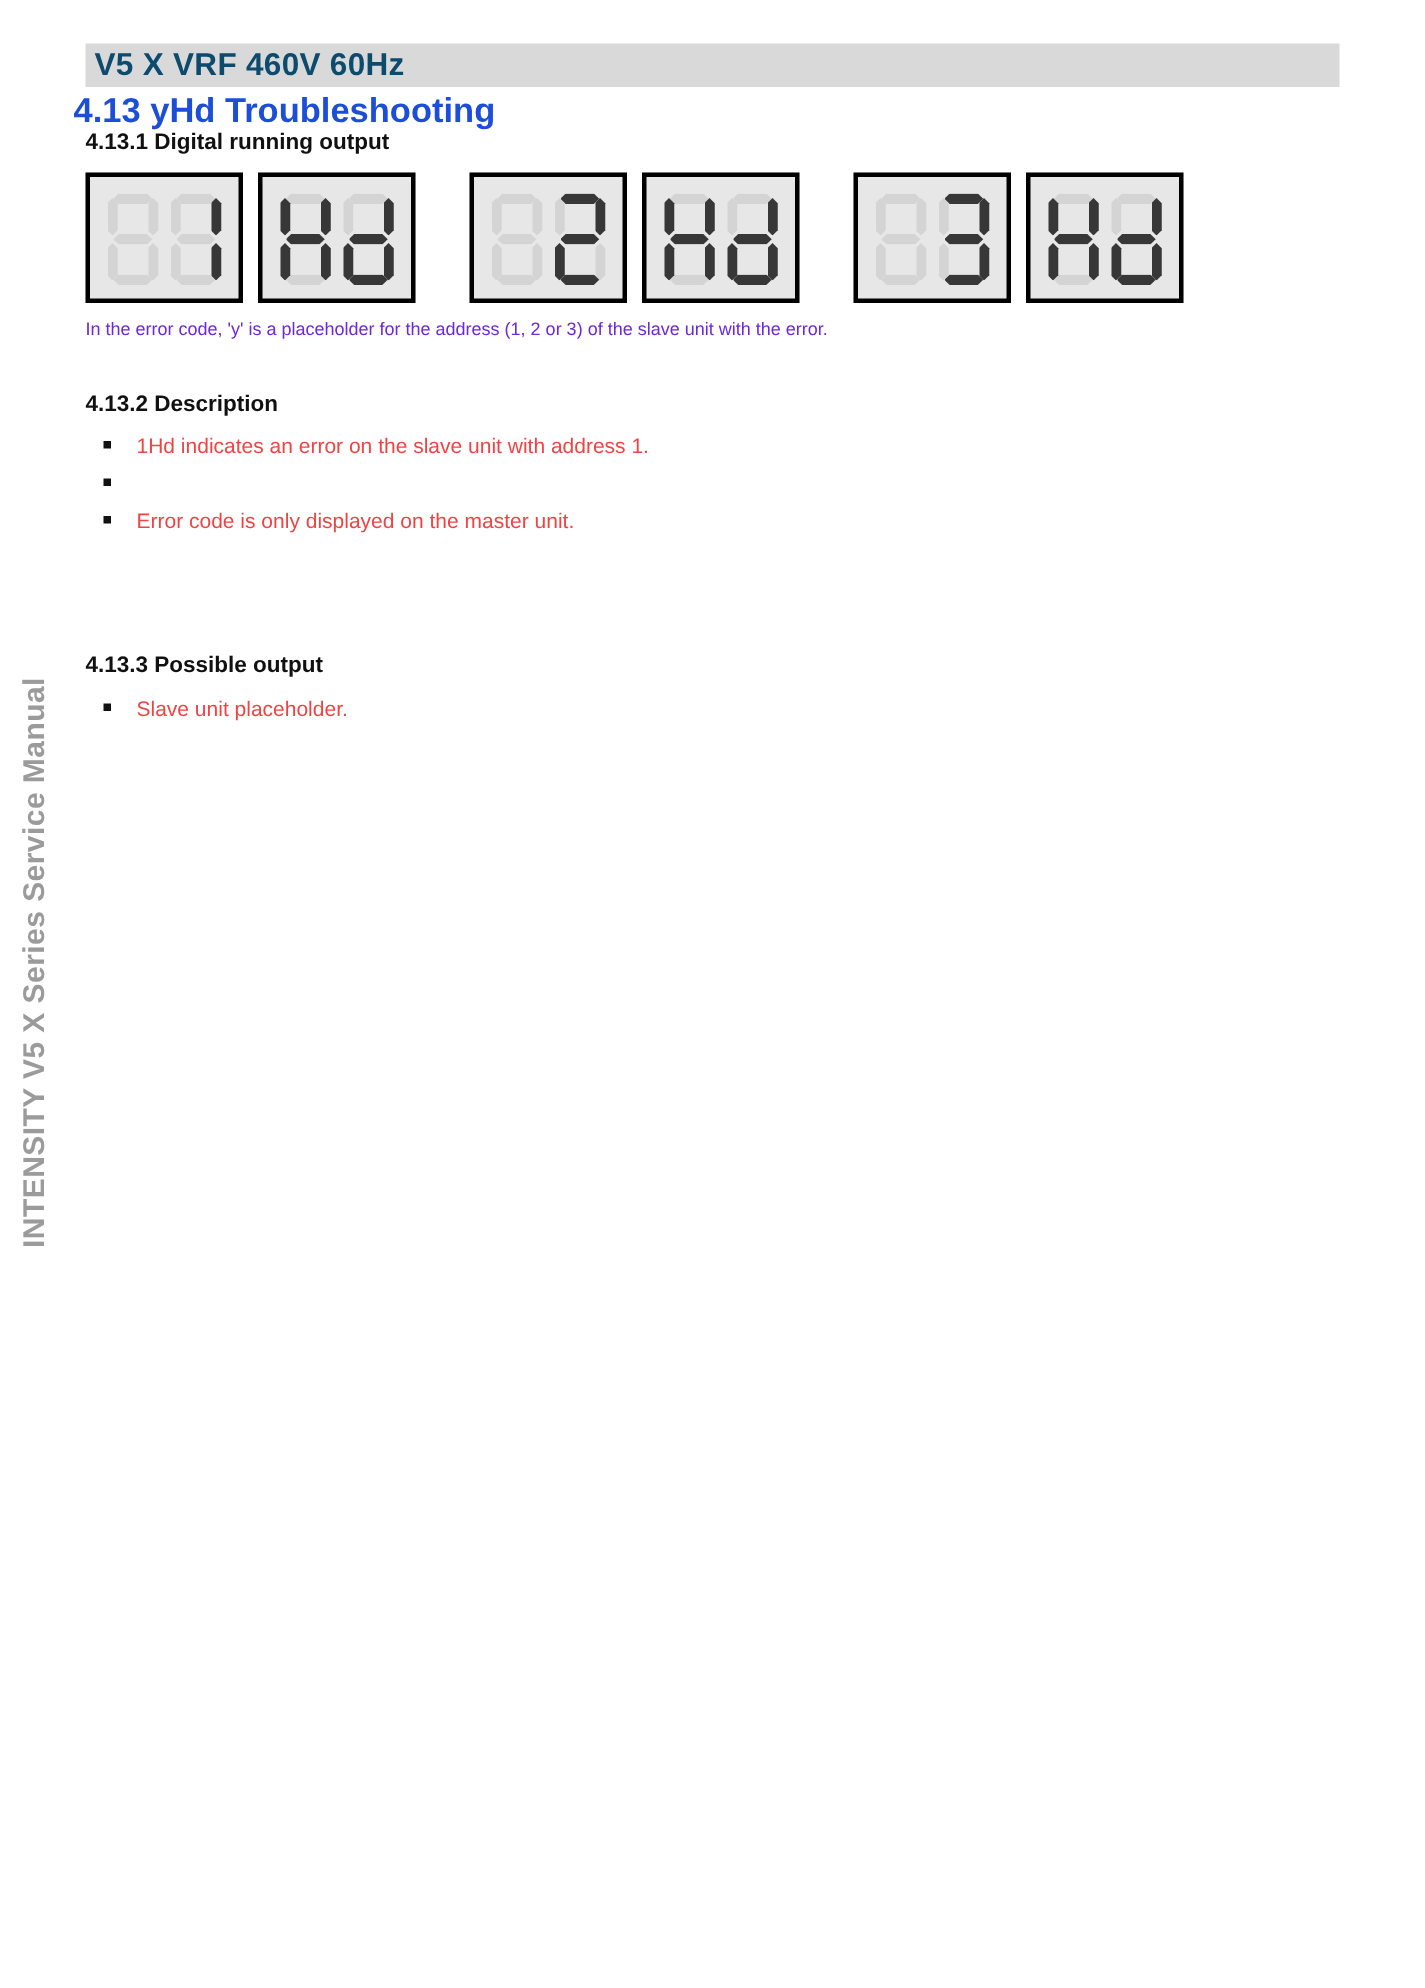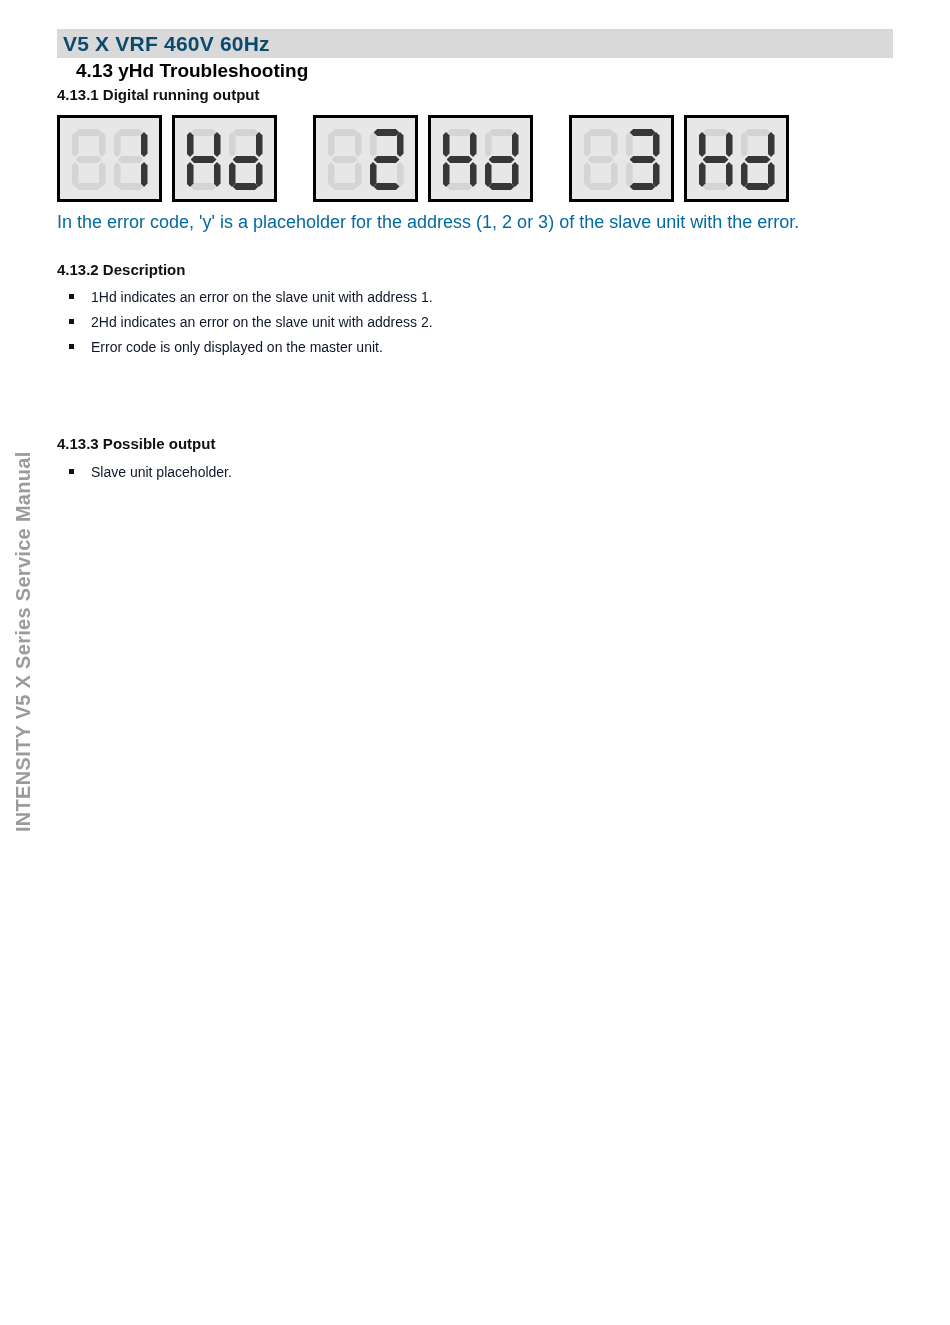--- a/index.html
+++ b/index.html
@@ -21,22 +21,22 @@
     width: 836px; height: 29px;
     background: #d9d9d9;
     display: flex; align-items: center;
   }
   .header-bar .title {
     font-size: 21px; font-weight: bold; color: #0c4a6e;
     padding-left: 6px; letter-spacing: 0.2px;
   }
   .section-heading {
     position: absolute;
-    left: 76px; top: 60px;
-    font-size: 19px; font-weight: bold; color: #000000;
+    left: 49px; top: 60px;
+    font-size: 23px; font-weight: bold; color: #1d4ed8;
   }
   .sub-heading {
     font-size: 15px; font-weight: bold; color: #111;
   }
   .sub-heading.h-display { position: absolute; left: 57px; top: 86px; }
   .sub-heading.h-desc    { position: absolute; left: 57px; top: 261px; }
   .sub-heading.h-causes  { position: absolute; left: 57px; top: 435px; }
 
   
   .display-row {
@@ -67,37 +67,37 @@
     clip-path: polygon(50% 0, 100% 14%, 100% 86%, 50% 100%, 0 86%, 0 14%);
   }
   .seg-f { left: 0; top: 3px; }
   .seg-b { right: 0; top: 3px; }
   .seg-e { left: 0; bottom: 3px; }
   .seg-c { right: 0; bottom: 3px; }
 
   .caption {
     position: absolute;
     left: 57px; top: 212px;
-    font-size: 18px; color: #0369a1;
+    font-size: 12px; color: #6d28d9;
   }
 
   
   .bullet-list { position: absolute; left: 57px; }
   .bullet-list.desc-list   { top: 284px; }
   .bullet-list.causes-list { top: 459px; }
   .bullet-row {
     display: flex; align-items: center;
     height: 25px;
   }
   .bullet-square {
     width: 5px; height: 5px; background: #111;
     margin-left: 12px; margin-right: 17px;
     flex: 0 0 auto;
   }
-  .bullet-text { font-size: 14px; color: #0f172a; }
+  .bullet-text { font-size: 14px; color: #ef4444; }
 
   
   .sidebar-vertical {
     position: absolute;
     left: 12px; top: 440px;
     height: 392px; width: 30px;
     writing-mode: vertical-rl;
     transform: rotate(180deg);
     font-size: 20px; font-weight: bold;
     color: #9b9b9b;
@@ -264,21 +264,20 @@
 
   <div class="sub-heading h-desc">4.13.2 Description</div>
 
   <div class="bullet-list desc-list">
     <div class="bullet-row">
       <span class="bullet-square"></span>
       <span class="bullet-text">1Hd indicates an error on the slave unit with address 1.</span>
     </div>
     <div class="bullet-row">
       <span class="bullet-square"></span>
-      <span class="bullet-text">2Hd indicates an error on the slave unit with address 2.</span>
     </div>
     <div class="bullet-row">
       <span class="bullet-square"></span>
       <span class="bullet-text">Error code is only displayed on the master unit.</span>
     </div>
   </div>
 
   <div class="sub-heading h-causes">4.13.3 Possible output</div>
 
   <div class="bullet-list causes-list">

